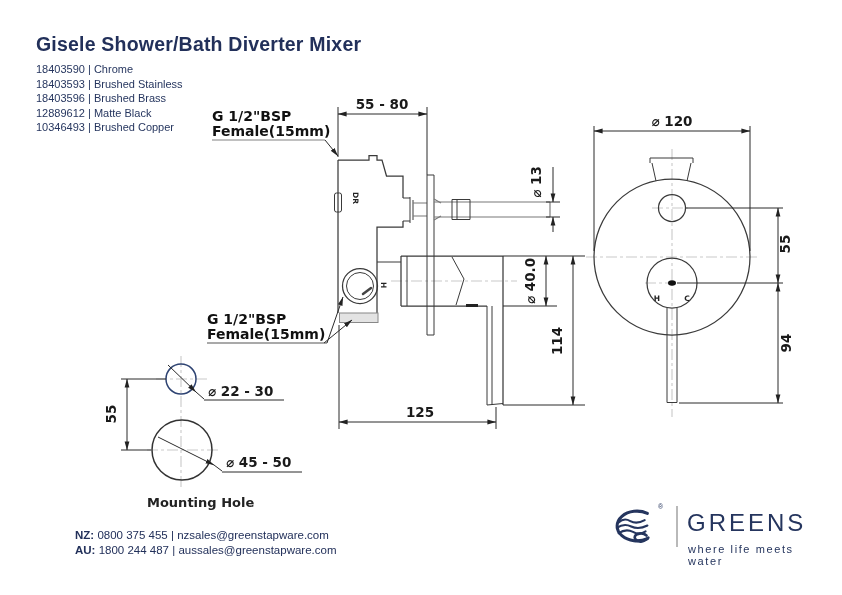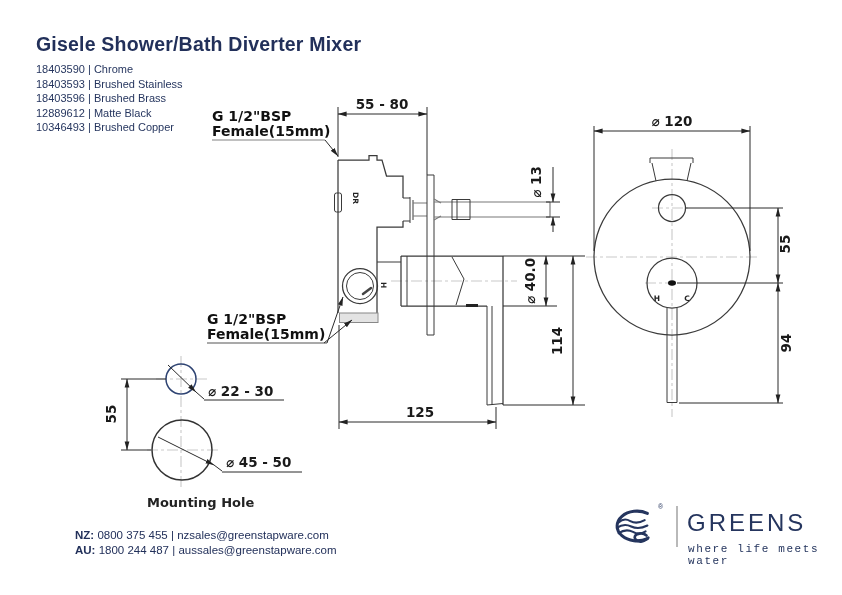--- a/index.html
+++ b/index.html
@@ -9,21 +9,21 @@
   #title{left:36px;top:33px;font-size:19.5px;font-weight:bold;color:#22305a;letter-spacing:.2px;}
   #codes{left:36px;top:62px;font-size:11px;line-height:14.6px;color:#26365f;}
   #footer{left:35px;top:528px;font-size:11.5px;line-height:15.4px;color:#22305a;}
   #footer b{font-weight:bold;margin-left:40px;}
   #brand{left:606px;top:500px;width:220px;height:70px;}
   #gmark{position:absolute;left:0;top:4px;}
   #reg{position:absolute;left:52px;top:3px;font-size:7px;color:#25355e;}
   #divider{position:absolute;left:70px;top:6px;width:1.5px;height:41px;background:#b9b9b9;}
   #wordmark{position:absolute;left:81px;top:9px;font-size:24px;letter-spacing:3px;color:#25355e;
             font-family:"Liberation Sans",sans-serif;}
-  #tagline{position:absolute;left:82px;top:43px;font-size:11px;letter-spacing:1.6px;color:#25355e;font-family:Liberation Mono, monospace;}
+  #tagline{position:absolute;left:82px;top:43px;font-size:11px;letter-spacing:1.6px;color:#25355e;}
   
   svg text{font-family:"DejaVu Sans","Liberation Sans",sans-serif;}
   .k{stroke:#3a3a3a;fill:none;stroke-width:1.25;}
   .k2{stroke:#3a3a3a;fill:none;stroke-width:1;}
   .t{stroke:#787878;fill:none;stroke-width:1.15;}
   .d{stroke:#2b2b2b;fill:none;stroke-width:1;}
   .c{stroke:#c9c9c9;fill:none;stroke-width:1.1;stroke-dasharray:11 3 3 3;}
   .dim{font-size:13.5px;font-weight:bold;fill:#1a1a1a;}
   .lbl{font-size:14px;font-weight:bold;fill:#111;}
   .tiny{font-size:7.5px;font-weight:bold;fill:#222;}

